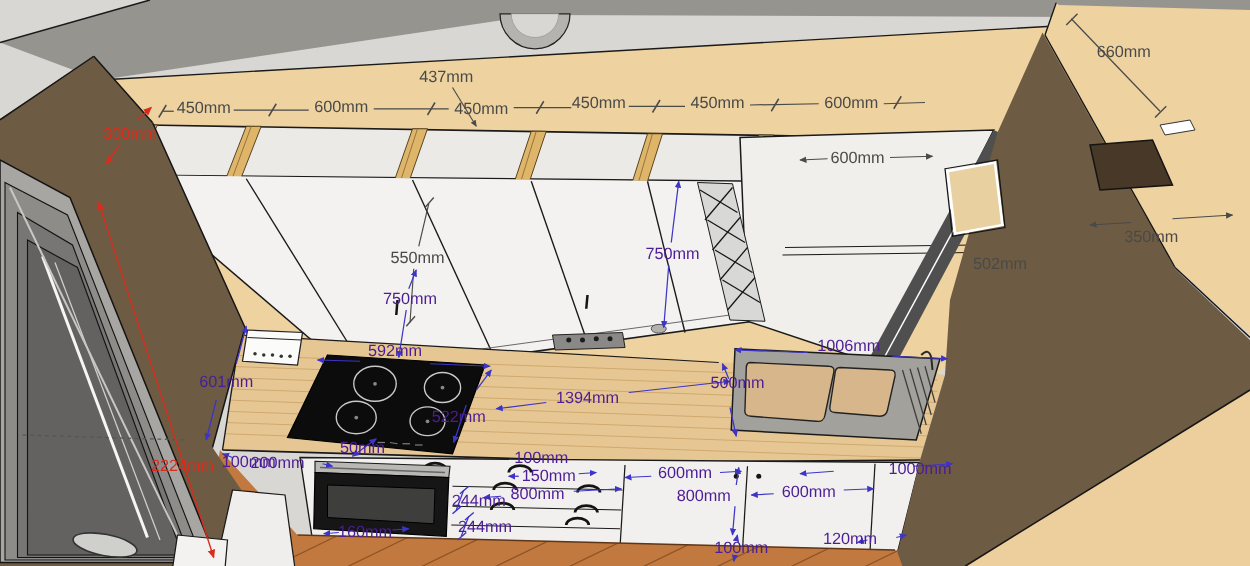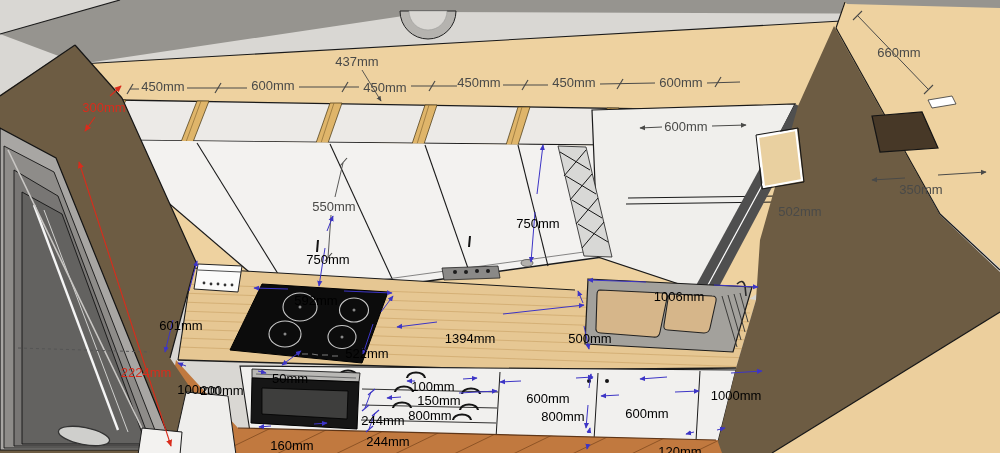--- a/index.html
+++ b/index.html
@@ -2,21 +2,21 @@
 <html><head>
 <meta charset="utf-8">
 <style>
   html,body{margin:0;padding:0;background:#d9d7d3;}
   #stage{position:relative;width:1000px;height:453px;overflow:hidden;
          font-family:"Liberation Sans",sans-serif;}
   #stage svg{position:absolute;left:0;top:0;}
   .dim{position:absolute;transform:translate(-50%,-50%);white-space:nowrap;
        font-size:13px;line-height:13px;font-family:"Liberation Sans",sans-serif;}
   .t-gray{color:#4a4a48;}
-  .t-blue{color:#000000;margin-top:20px;}
+  .t-blue{color:#4c1d95;}
   .t-red{color:#d92c1c;}
 </style>
 </head>
 <body>
 
 <div id="stage">
 
 <svg width="1000" height="453" viewBox="0 0 1000 453">
   <defs>
     <marker id="aB" viewBox="0 0 10 10" refX="8" refY="5" markerWidth="6.5" markerHeight="6.5" orient="auto-start-reverse">
@@ -356,35 +356,35 @@
 </svg>
 
 <div>
   <span class="dim t-gray" style="left:357px;top:61px">437mm</span>
   <span class="dim t-gray" style="left:163px;top:86px">450mm</span>
   <span class="dim t-gray" style="left:273px;top:85px">600mm</span>
   <span class="dim t-gray" style="left:385px;top:87px">450mm</span>
   <span class="dim t-gray" style="left:479px;top:82px">450mm</span>
   <span class="dim t-gray" style="left:574px;top:82px">450mm</span>
   <span class="dim t-gray" style="left:681px;top:82px">600mm</span>
-  <span class="dim t-gray" style="left:899px;top:52px">660mm</span>
+  <span class="dim t-gray" style="left:899px;top:41px">660mm</span>
   <span class="dim t-gray" style="left:686px;top:126px">600mm</span>
   <span class="dim t-gray" style="left:921px;top:189px">350mm</span>
   <span class="dim t-gray" style="left:334px;top:206px">550mm</span>
   <span class="dim t-gray" style="left:800px;top:211px">502mm</span>
   <span class="dim t-red" style="left:104px;top:107px">300mm</span>
   <span class="dim t-red" style="left:146px;top:372px">2224mm</span>
   <span class="dim t-blue" style="left:538px;top:203px">750mm</span>
   <span class="dim t-blue" style="left:328px;top:239px">750mm</span>
   <span class="dim t-blue" style="left:316px;top:280px">592mm</span>
   <span class="dim t-blue" style="left:181px;top:305px">601mm</span>
   <span class="dim t-blue" style="left:367px;top:333px">522mm</span>
   <span class="dim t-blue" style="left:470px;top:318px">1394mm</span>
   <span class="dim t-blue" style="left:679px;top:276px">1006mm</span>
-  <span class="dim t-blue" style="left:590px;top:318px">500mm</span>
+  <span class="dim t-blue" style="left:590px;top:306px">500mm</span>
   <span class="dim t-blue" style="left:290px;top:358px">50mm</span>
   <span class="dim t-blue" style="left:199px;top:369px">100mm</span>
   <span class="dim t-blue" style="left:222px;top:370px">200mm</span>
   <span class="dim t-blue" style="left:433px;top:366px">100mm</span>
   <span class="dim t-blue" style="left:439px;top:380px">150mm</span>
   <span class="dim t-blue" style="left:430px;top:395px">800mm</span>
   <span class="dim t-blue" style="left:383px;top:400px">244mm</span>
   <span class="dim t-blue" style="left:388px;top:421px">244mm</span>
   <span class="dim t-blue" style="left:292px;top:425px">160mm</span>
   <span class="dim t-blue" style="left:548px;top:378px">600mm</span>

